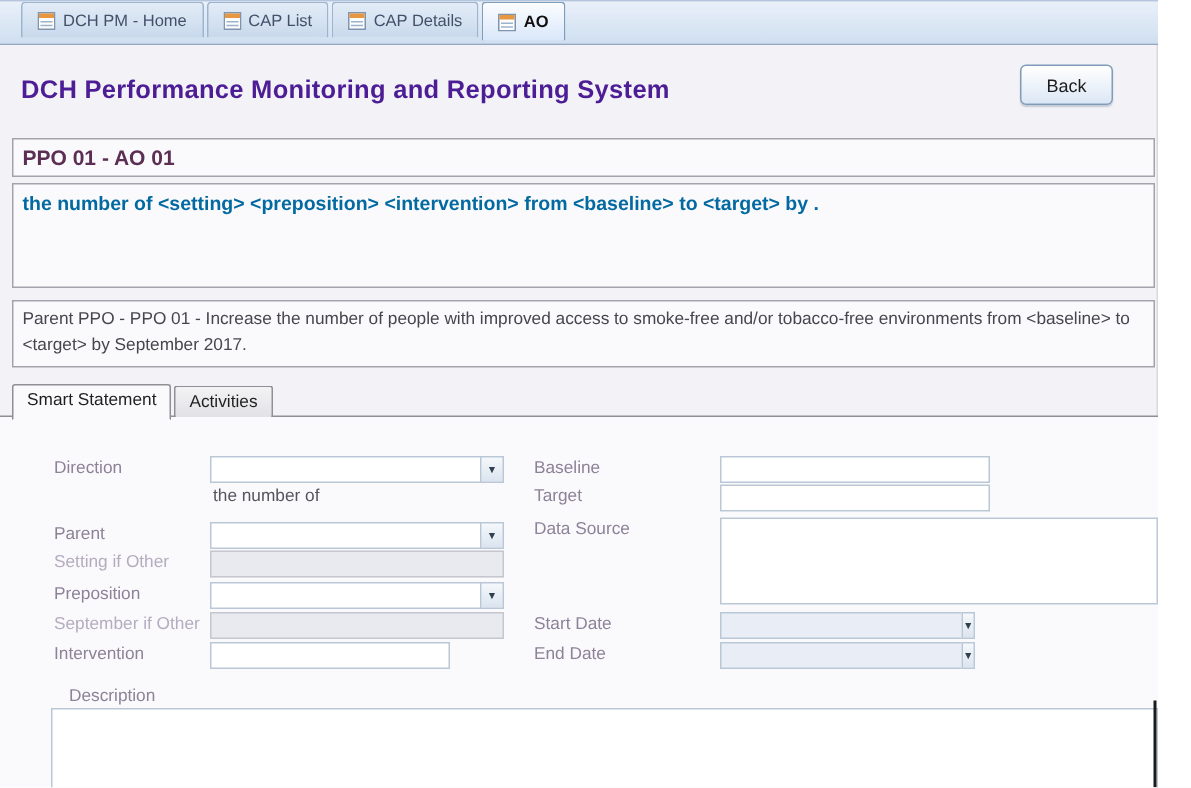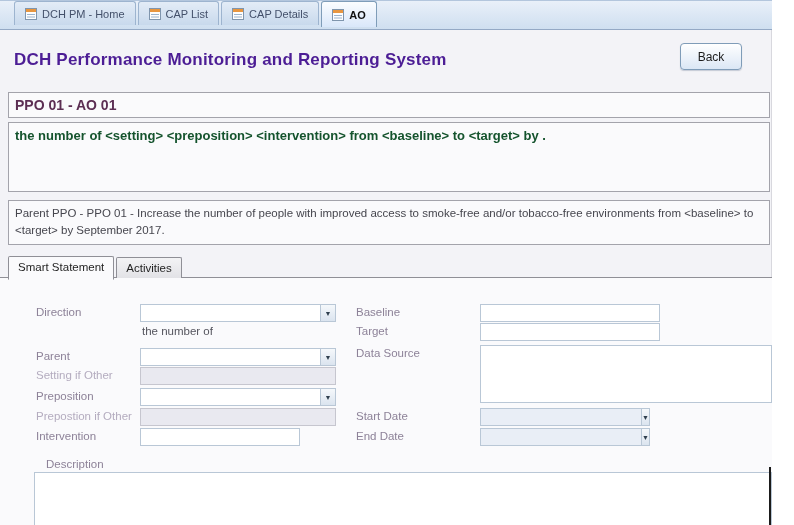--- a/index.html
+++ b/index.html
@@ -41,21 +41,21 @@
     font-family:inherit;font-size:12px;color:#1c1c1c;cursor:pointer;
     box-shadow:0 1px 1px rgba(60,80,110,.25);
   }
   .box{
     position:absolute;left:8px;width:762px;box-sizing:border-box;
     border:1px solid #a3a3ab;background:#fafafc;
   }
   .ppo-box{top:62px;height:26px;line-height:24px;padding-left:6px;
     color:#5c2e53;font-weight:bold;font-size:14px;}
   .stmt-box{top:92px;height:70px;padding:4px 6px;
-    color:#14532d;font-weight:bold;font-size:13px;line-height:1.35;}
+    color:#0369a1;font-weight:bold;font-size:13px;line-height:1.35;}
   .parent-box{top:170px;height:45px;padding:4px 6px;
     color:#46464e;font-size:11.5px;line-height:1.45;}
   
   .form-tabs{position:absolute;left:8px;top:226px;height:22px;display:flex;align-items:center;z-index:2;}
   .form-tab{
     height:20px;line-height:20px;padding:0 9px;margin-right:2px;font-size:11.5px;color:#1f1f1f;
     border:1px solid #8f8f96;border-bottom:none;border-radius:2px 2px 0 0;
     background:linear-gradient(#f3f3f5,#e2e2e6);cursor:pointer;
   }
   .form-tab.active{background:#fafafc;height:22px;margin-bottom:-1px;border-bottom:1px solid #fafafc;}
@@ -167,21 +167,21 @@
 
     <div class="lbl dis" style="left:36px;top:339px;">Setting if Other</div>
     <input class="fld dis" style="left: 140px; top: 337px; width: 196px;" value="">
 
     <div class="lbl" style="left:36px;top:360px;">Preposition</div>
     <div class="combo" style="left:140px;top:358px;width:196px;">
       <input class="fld" value="" style="">
       <span class="arrow">▼</span>
     </div>
 
-    <div class="lbl dis" style="left:36px;top:380px;">Prepostion if Other</div>
+    <div class="lbl dis" style="left:36px;top:380px;">September if Other</div>
     <input class="fld dis" style="left: 140px; top: 378px; width: 196px;" value="">
 
     <div class="lbl" style="left:36px;top:400px;">Intervention</div>
     <input class="fld" style="left: 140px; top: 398px; width: 160px;" value="">
 
     <div class="lbl" style="left:356px;top:276px;">Baseline</div>
     <input class="fld" style="left: 480px; top: 274px; width: 180px;" value="">
 
     <div class="lbl" style="left:356px;top:295px;">Target</div>
     <input class="fld" style="left: 480px; top: 293px; width: 180px;" value="">

